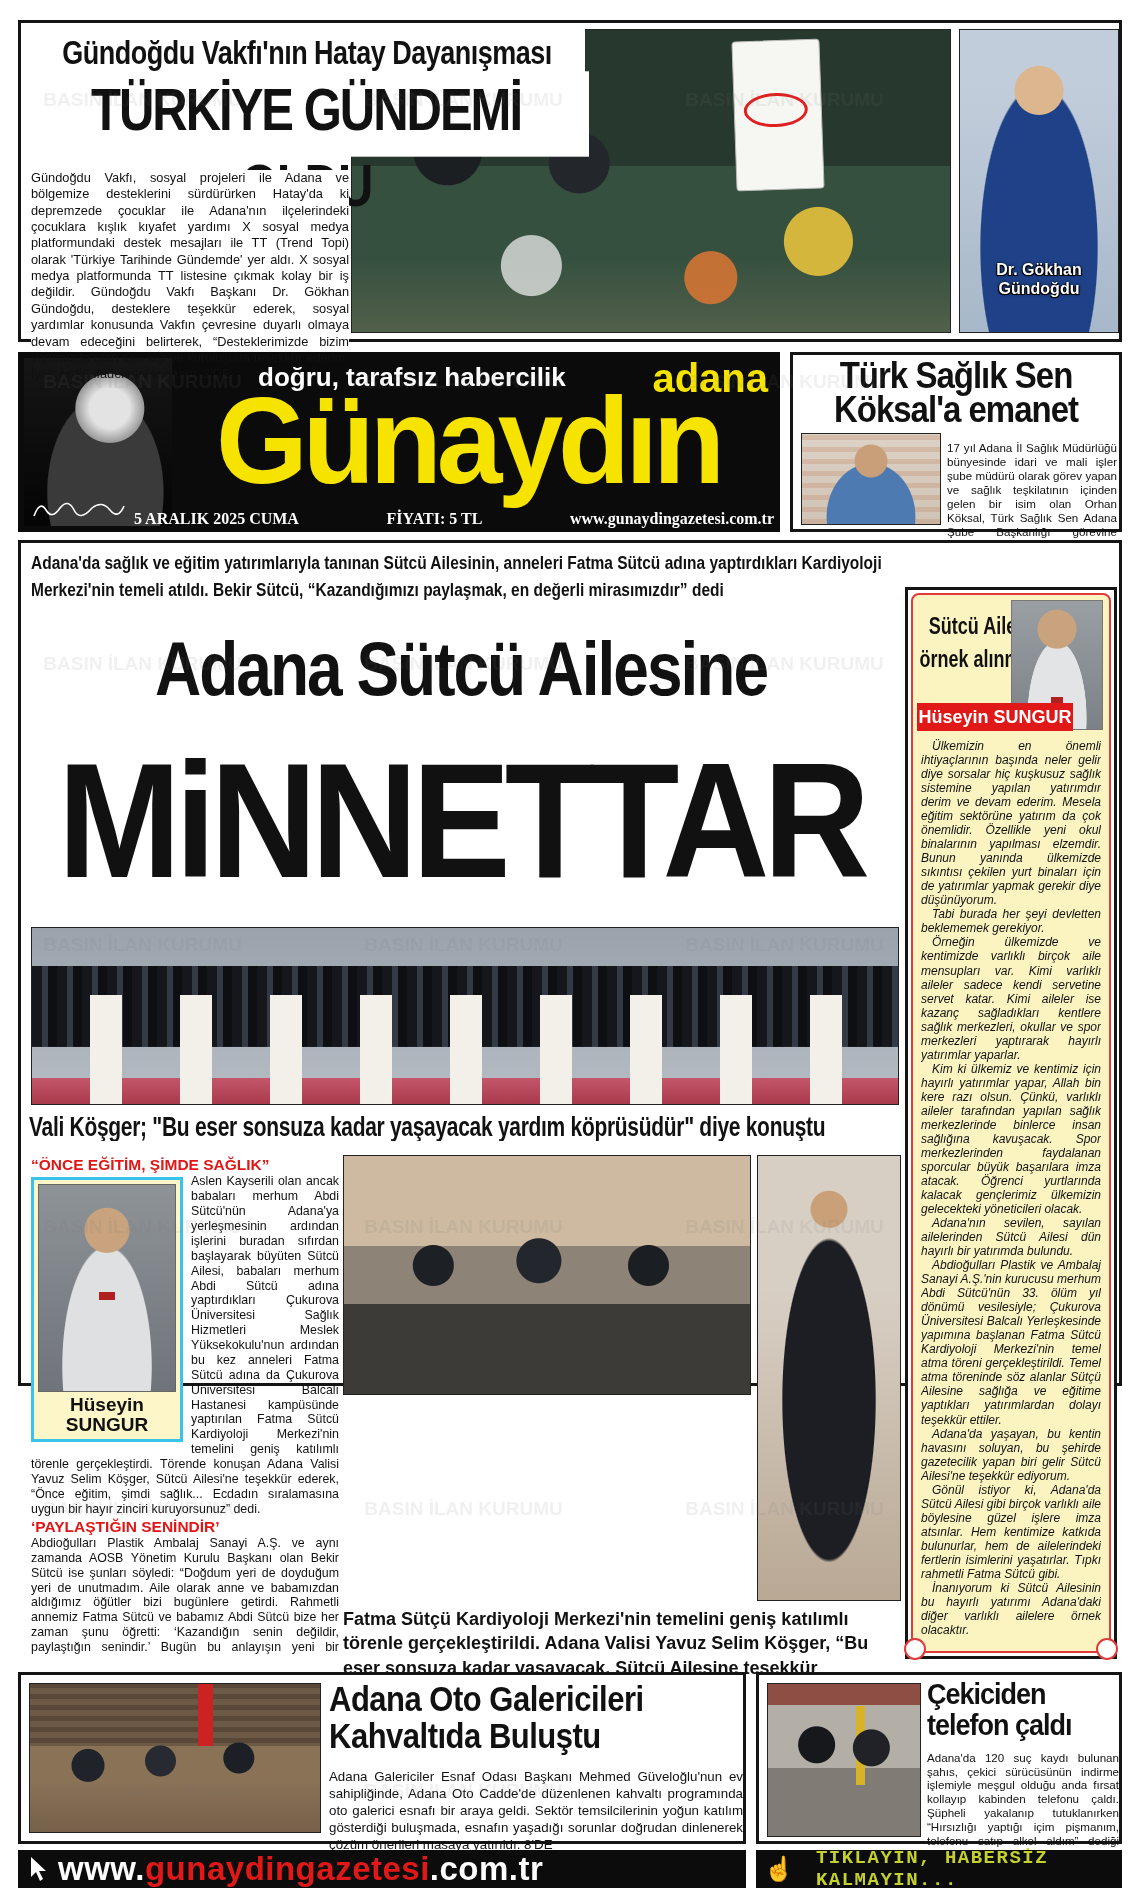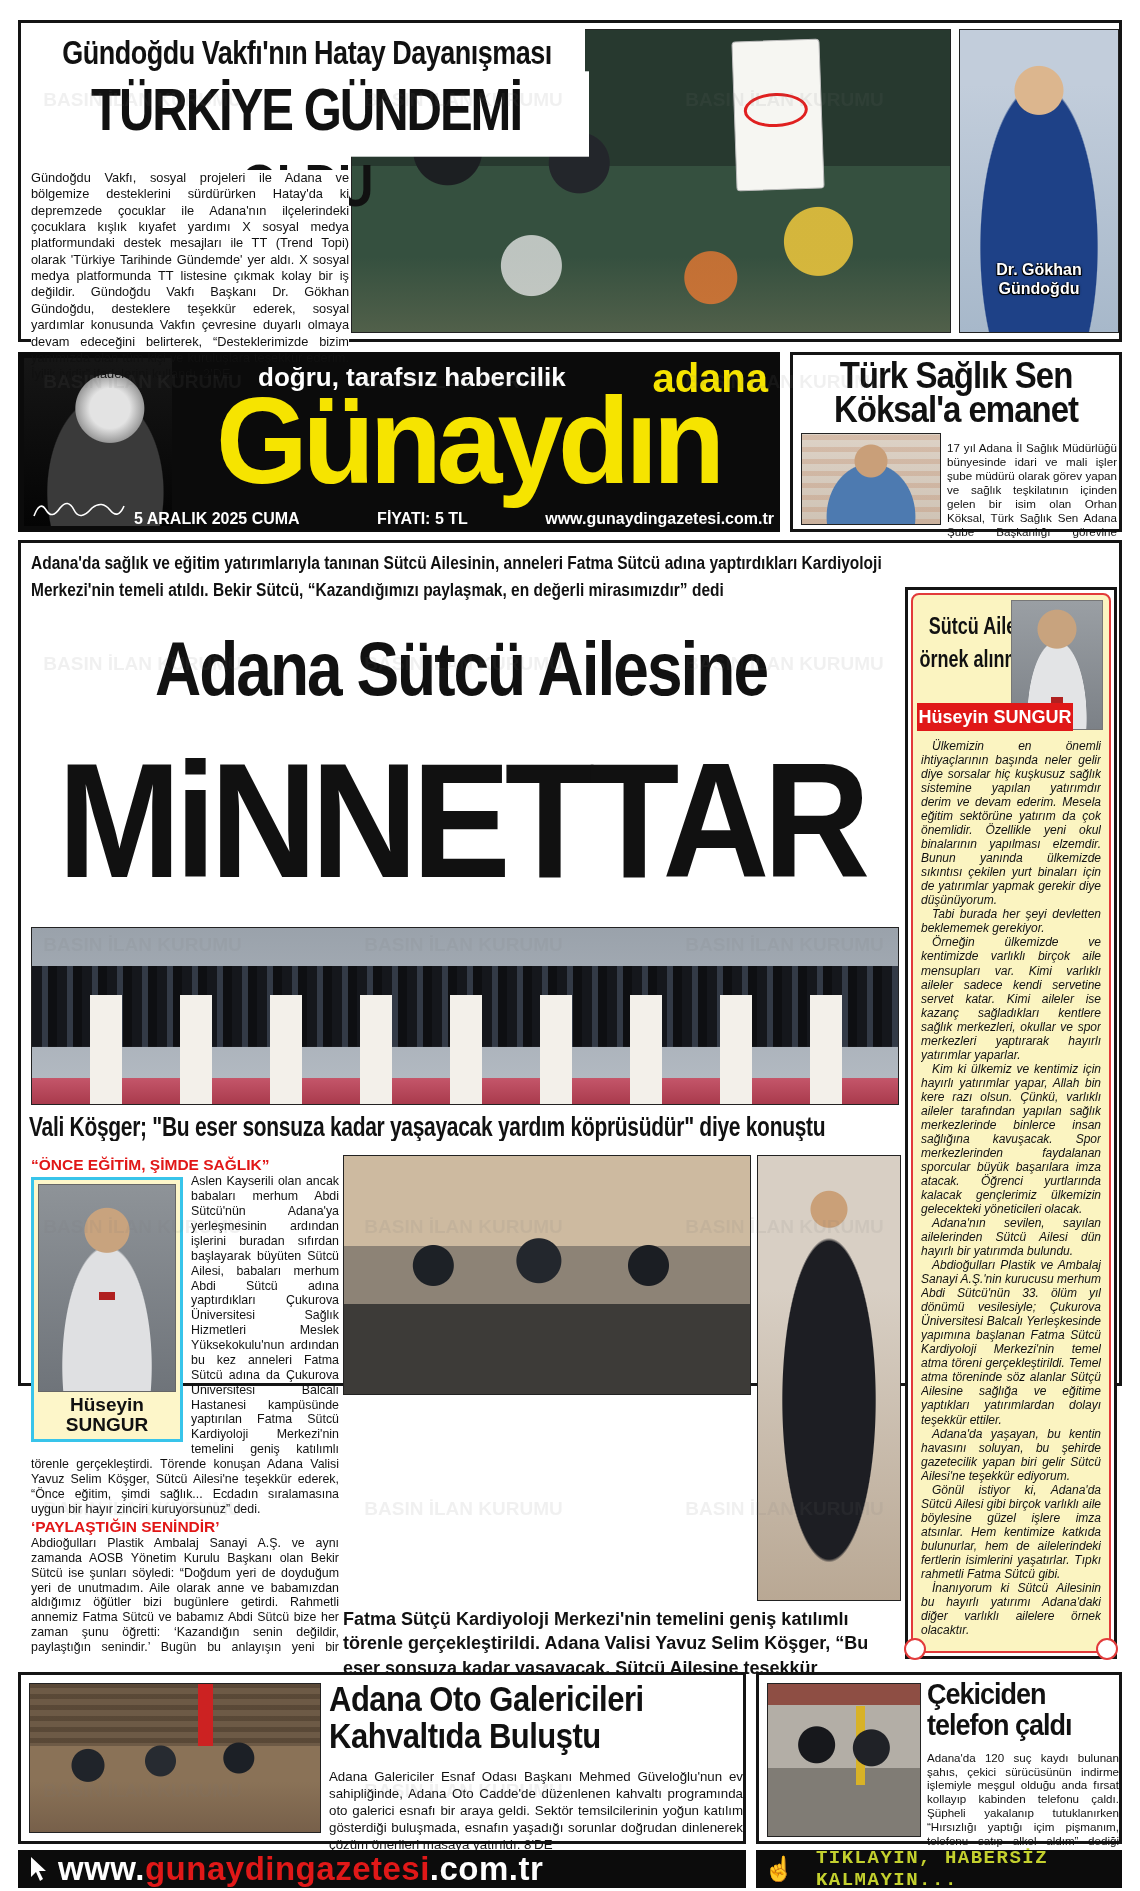--- a/index.html
+++ b/index.html
@@ -56,21 +56,21 @@
      background:
        radial-gradient(circle at 58% 30%, #e3e3e3 0 20px, #9a9a9a 34px, rgba(0,0,0,0) 35px),
        radial-gradient(ellipse at 55% 80%, #3a3a3a 0 50%, rgba(0,0,0,0) 51%),
        linear-gradient(180deg,#161616,#040404);}
   #mh-ata svg{position:absolute;left:6px;bottom:4px;}
   #mh-tagline{position:absolute;left:240px;top:10px;color:#fff;font-size:26px;font-weight:700;}
   #mh-city{position:absolute;right:12px;top:4px;color:#f6e400;font-size:40px;font-weight:700;}
   #mh-logo{position:absolute;left:150px;top:32px;width:600px;text-align:center;color:#f6e400;
      font-size:118px;font-weight:800;letter-spacing:-5px;line-height:112px;transform:scaleY(1.04);}
   #mh-strip{position:absolute;left:116px;right:6px;bottom:4px;display:flex;justify-content:space-between;
-     color:#fff;font-size:16px;font-weight:700;}
+     color:#fff;font-size:16px;font-weight:700;font-family:Liberation Serif, serif;}
 
   
   #saglik{left:790px;top:352px;width:332px;height:180px;}
   #sg-h{position:absolute;left:0;right:0;top:6px;text-align:center;font-size:33px;font-weight:800;
      letter-spacing:-1px;line-height:31px;transform:scaleY(1.1);}
   #sg-photo{left:8px;top:78px;width:140px;height:92px;
      background:
        radial-gradient(circle at 50% 30%, #c99f79 0 16px, rgba(0,0,0,0) 17px),
        radial-gradient(ellipse at 50% 92%, #4d7ab0 0 45%, rgba(0,0,0,0) 46%),
        repeating-linear-gradient(0deg, rgba(190,130,95,.28) 0 5px, rgba(0,0,0,0) 5px 12px),

